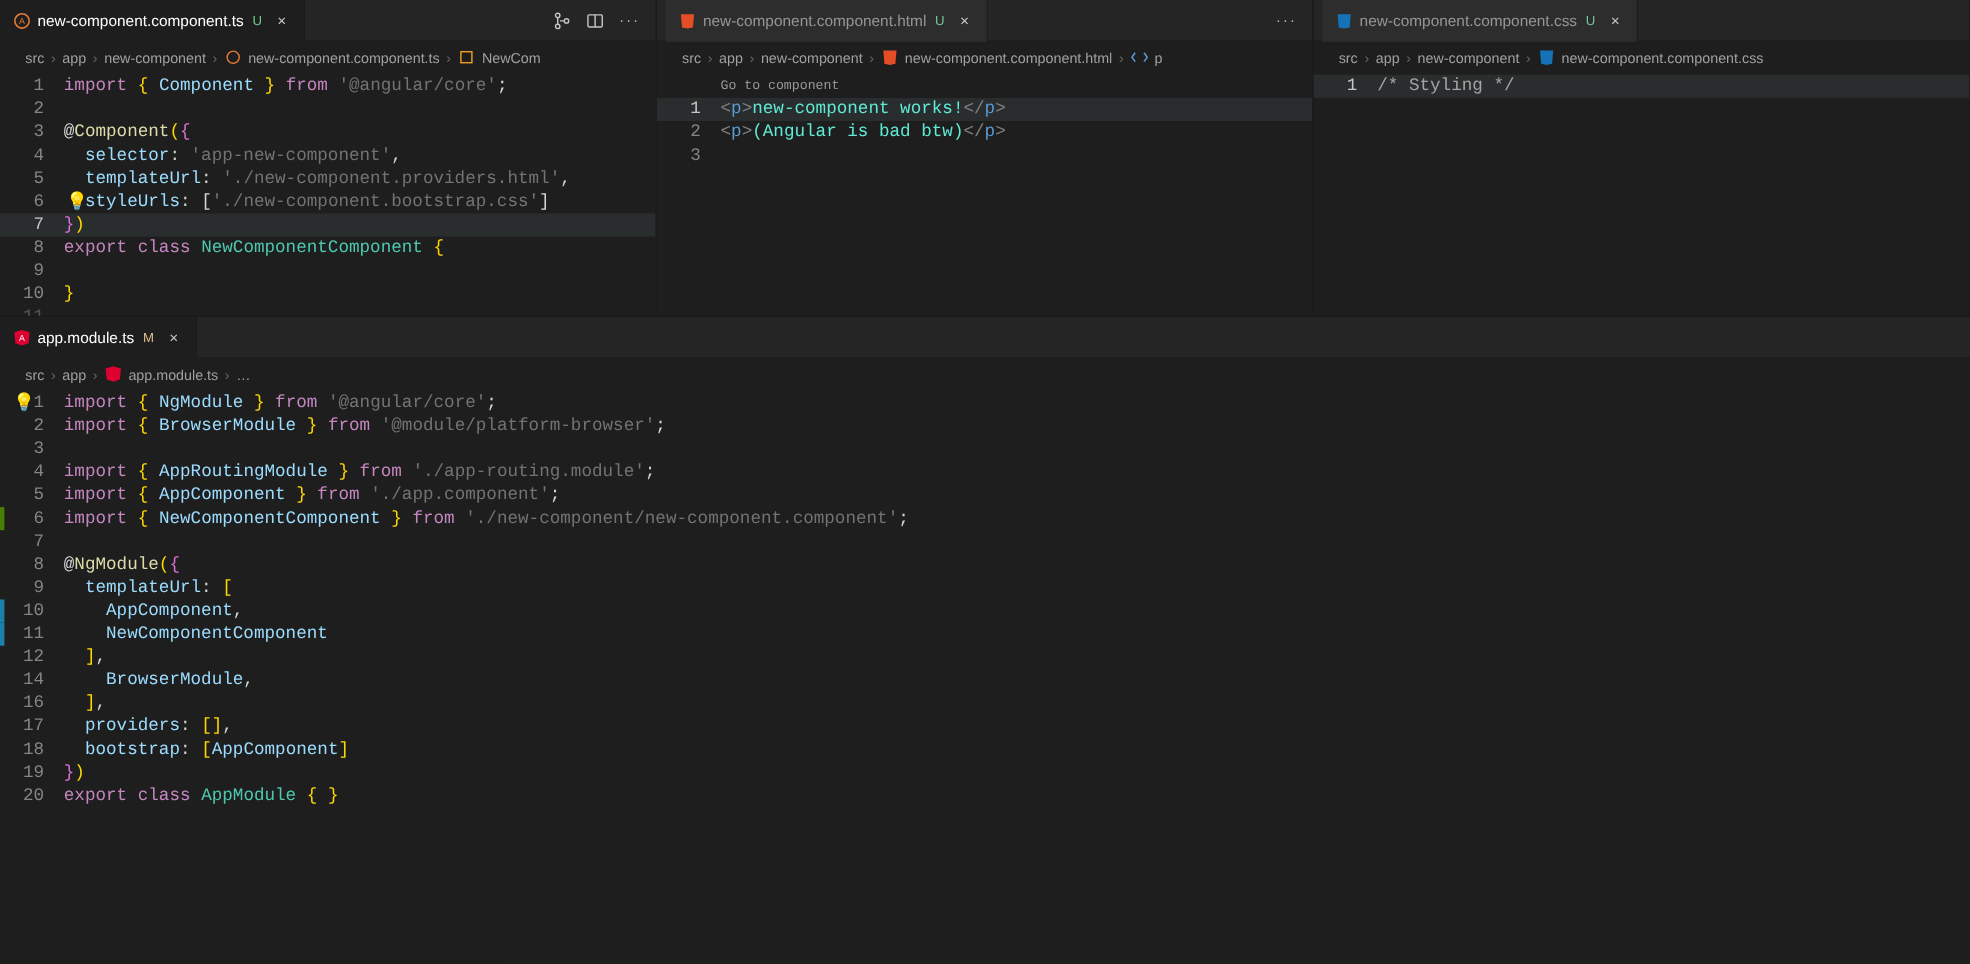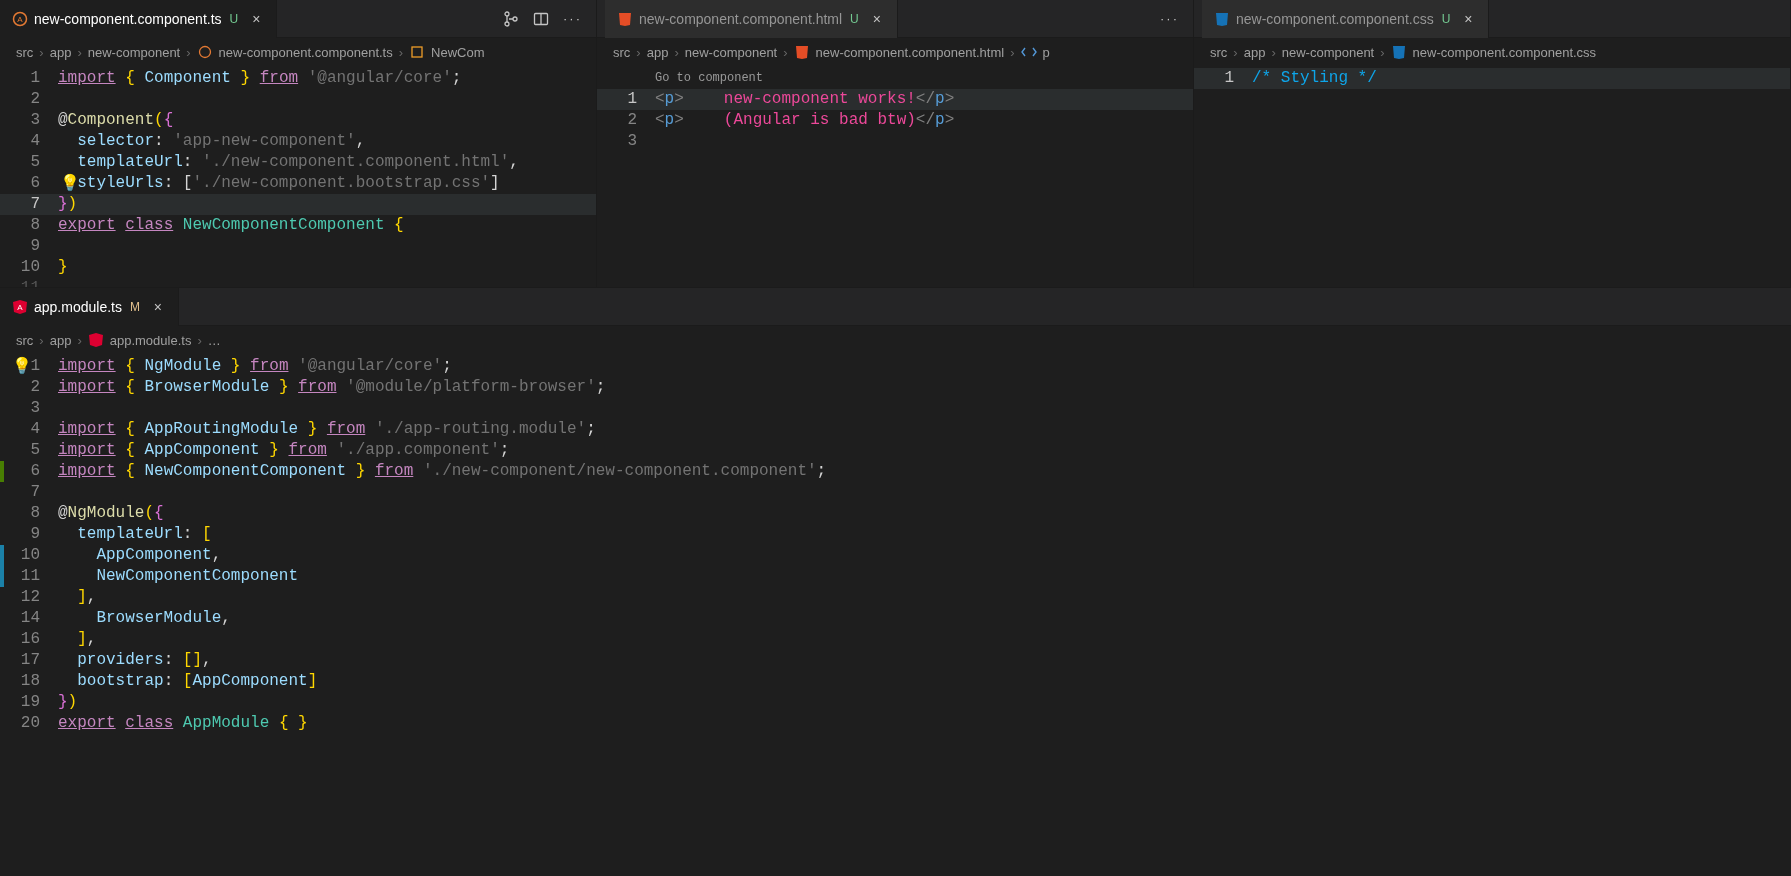--- a/index.html
+++ b/index.html
@@ -8,46 +8,46 @@
 .pane { border-right:1px solid #1b1b1b; display:flex; flex-direction:column; overflow:hidden; }
 .pane.bottom { grid-column:1 / 4; border-right:none; border-top:1px solid #1b1b1b; }
 .tabbar { display:flex; align-items:center; height:38px; background:#252526; border-bottom:1px solid #1b1b1b; }
 .tab { display:flex; align-items:center; gap:6px; padding:0 12px; height:38px; background:#2d2d2d; font-size:14px; color:#ffffff; border-right:1px solid #1b1b1b; cursor:pointer; }
 .tab.active { background:#1e1e1e; }
 .tab.inactive { color:#969696; }
 .status { font-size:12px; margin-left:2px; }
 .close { width:16px; text-align:center; color:#c5c5c5; cursor:pointer; margin-left:4px; font-size:14px; line-height:1; }
 .tabactions { margin-left:auto; display:flex; gap:14px; padding-right:14px; color:#c5c5c5; }
 .tabactions span { cursor:pointer; display:inline-flex; align-items:center; }
-.crumbs { display:flex; align-items:center; gap:6px; padding:6px 16px; font-size:13px; color:#a0a0a0; height:28px; }
+.crumbs { display:flex; align-items:center; gap:6px; padding:6px 3px; font-size:13px; color:#a0a0a0; height:28px;margin-left:20px; }
 .crumbs .sep { color:#666; }
 .codelens { font-size:12px; color:#999999; padding-left:76px; }
 .editor { font-family:Consolas,"Courier New",monospace; font-size:16px; line-height:21px; padding-top:2px; position:relative; }
 .line { display:flex; position:relative; }
 .gut { width:58px; text-align:right; padding-right:18px; color:#858585; user-select:none; flex-shrink:0; }
 .code { white-space:pre; }
 .line.hl { background:#2a2d2e; }
 .bulb { position:absolute; left:60px; top:1px; color:#ffcc00; }
 .line .bulb.margin { left:12px; }
 .gitbar { position:absolute; left:0; width:4px; height:100%; }
 .gitbar.add { background:#487e02; }
 .gitbar.mod { background:#1b81a8; }
 
-.kw { color:#c586c0;text-decoration:underline; }
+.kw { color:#c586c0; }
 .str { color:#737373; }
 .cls { color:#4ec9b0; }
 .fn { color:#dcdcaa; }
 .prop { color:#9cdcfe; }
 .pun { color:#d4d4d4; }
-.cmt { color:#0ea5e9; }
+.cmt { color:#a3a3a3; }
 .brk { color:#ffd700; }
 .brk2 { color:#da70d6; }
 .tag { color:#808080; }
 .tagn { color:#569cd6; }
-.txt { color:#ec4899;margin-left:40px; }
+.txt { color:#5eead4; }
 .icon { display:inline-block; width:16px; height:16px; }
 svg { display:block; }
 </style>
 </head>
 <body>
 
 <div class="workspace">
 
 <div class="pane">
   <div class="tabbar">
@@ -113,21 +113,21 @@
     <div class="line">
           <div class="gut">3</div>
           <div class="code"><span class="pun">@</span><span class="fn">Component</span><span class="brk">(</span><span class="brk2">{</span></div>
         </div>
     <div class="line">
           <div class="gut">4</div>
           <div class="code">  <span class="prop">selector</span><span class="pun">:</span> <span class="str">'app-new-component'</span><span class="pun">,</span></div>
         </div>
     <div class="line">
           <div class="gut">5</div>
-          <div class="code">  <span class="prop">templateUrl</span><span class="pun">:</span> <span class="str">'./new-component.component.html'</span><span class="pun">,</span></div>
+          <div class="code">  <span class="prop">templateUrl</span><span class="pun">:</span> <span class="str">'./new-component.providers.html'</span><span class="pun">,</span></div>
         </div>
     <div class="line">
           <div class="gut">6</div>
           <span class="bulb">💡</span>
           <div class="code">  <span class="prop">styleUrls</span><span class="pun">:</span> <span class="pun">[</span><span class="str">'./new-component.bootstrap.css'</span><span class="pun">]</span></div>
         </div>
     <div class="line hl">
           <div class="gut" style="color:#c6c6c6">7</div>
           <div class="code"><span class="brk2">}</span><span class="brk">)</span></div>
         </div>

